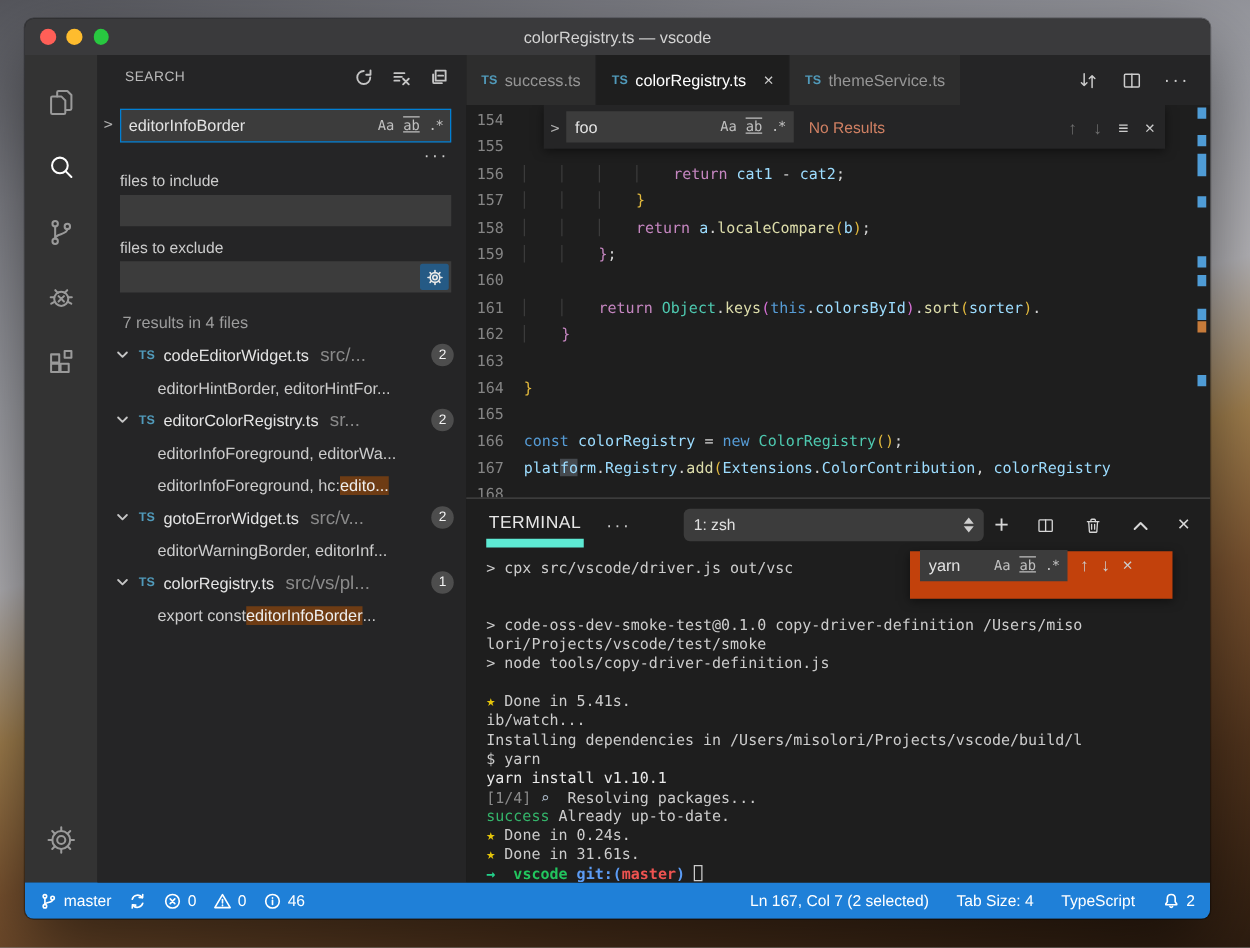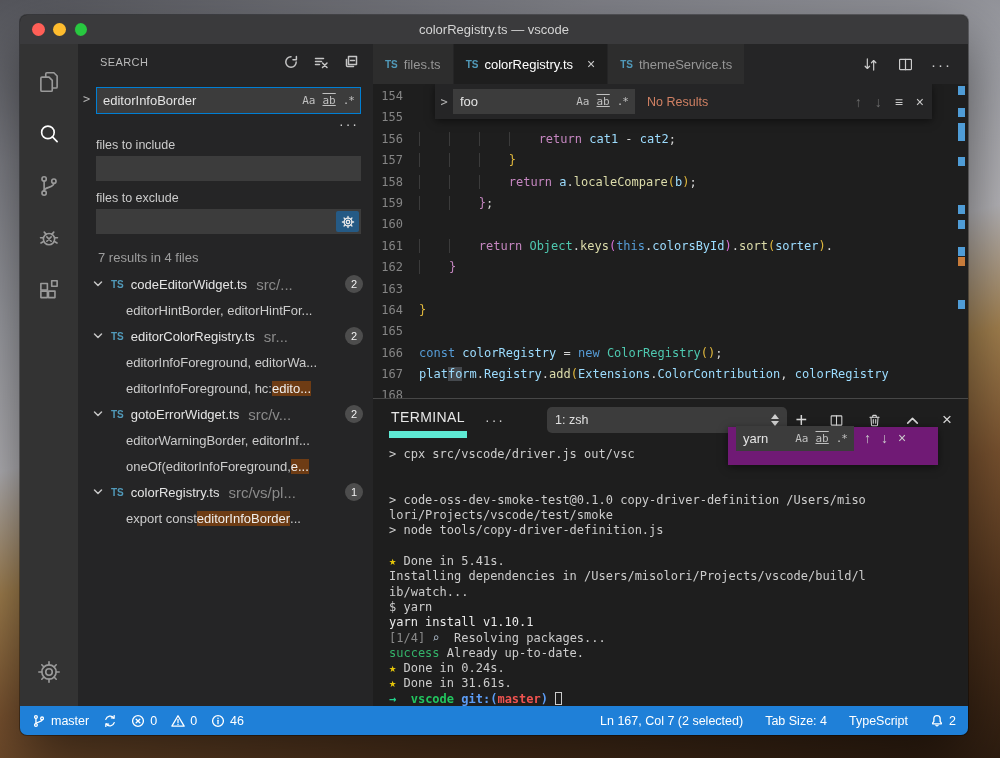--- a/index.html
+++ b/index.html
@@ -127,21 +127,21 @@
   .term-acts .plus { font-size:20px; font-weight:300; line-height:16px; }
   .term-acts .closex { font-size:17px; }
   .term-body { padding:6px 0 0 16px; font-family:"DejaVu Sans Mono",monospace; font-size:12px; }
   .tline { height:15.3px; line-height:15.3px; white-space:pre; }
   .t-df{color:#cccccc}.t-dim{color:#8a8a8a}.t-grn{color:#34b46a}
   .t-b{color:#eaeaea;font-weight:normal}.t-cyan{color:#22c55e;font-weight:bold}
   .t-red{color:#ef5350;font-weight:bold}.t-blue{color:#5c9cf5;font-weight:bold}
   .t-star{color:#e5c50a}.t-grnb{color:#23d18b;font-weight:bold}.t-mag{color:#a9b7c6}
   .t-cur{display:inline-block;width:7px;height:13px;border:1px solid #cccccc;vertical-align:-2px}
   
-  .tfind { position:absolute; left:355px; top:28px; width:210px; height:38px; background:#701a75;
+  .tfind { position:absolute; left:355px; top:42px; width:210px; height:38px; background:#c2410c;
     box-shadow:0 2px 8px rgba(0,0,0,.5); display:flex; align-items:center; gap:10px;
     padding:0 10px 16px 8px; z-index:6; font-family:"Liberation Sans",sans-serif; }
   .tfind .boxinput { width:118px; height:25px; flex:none; }
   .tfind .flit { font-size:14px; }
   
   .statusbar { height:29px; background:#1f80d8; flex:none; display:flex; align-items:center;
     color:#ffffff; font-size:12.5px; padding:0 12px; }
   .st-item { display:flex; align-items:center; gap:5px; margin-right:14px; }
   .st-item svg { width:14px; height:14px; }
   .st-right { margin-left:auto; display:flex; align-items:center; }
@@ -373,24 +373,20 @@
               <use href="#i-chevdown"></use>
             </svg>
             <span class="ts">TS</span>
             <span class="fname">gotoErrorWidget.ts</span>
             <span class="fpath">src/v...</span>
             <span class="badge">2</span>
           </div>
           <div class="trow match">
             <span>editorWarningBorder, editorInf...</span>
           </div>
-          <div class="trow match">
-            <span>oneOf(editorInfoForeground, </span>
-            <span class="hl">e...</span>
-          </div>
           <div class="trow file">
             <svg class="ic chev">
               <use href="#i-chevdown"></use>
             </svg>
             <span class="ts">TS</span>
             <span class="fname">colorRegistry.ts</span>
             <span class="fpath">src/vs/pl...</span>
             <span class="badge">1</span>
           </div>
           <div class="trow match">
@@ -398,21 +394,21 @@
             <span class="hl">editorInfoBorder</span>
             <span> ...</span>
           </div>
         </div>
     </div>
 
     <div class="editor-region">
       <div class="tabbar" id="tabbar">
           <div class="tab">
             <span class="ts">TS</span>
-            <span>files.ts</span>
+            <span>success.ts</span>
           </div>
           <div class="tab active">
             <span class="ts">TS</span>
             <span>colorRegistry.ts</span>
             <span class="closex">×</span>
           </div>
           <div class="tab">
             <span class="ts">TS</span>
             <span>themeService.ts</span>
           </div>
@@ -517,22 +513,22 @@
         </div>
         <div class="term-body" id="termbody">
             <div class="tline"><span class="t-df">&gt; cpx src/vscode/driver.js out/vsc</span></div>
             <div class="tline"></div>
             <div class="tline"></div>
             <div class="tline"><span class="t-df">&gt; code-oss-dev-smoke-test@0.1.0 copy-driver-definition /Users/miso</span></div>
             <div class="tline"><span class="t-df">lori/Projects/vscode/test/smoke</span></div>
             <div class="tline"><span class="t-df">&gt; node tools/copy-driver-definition.js</span></div>
             <div class="tline"></div>
             <div class="tline"><span class="t-star">★</span><span class="t-df"> Done in 5.41s.</span></div>
+            <div class="tline"><span class="t-df">ib/watch...</span></div>
             <div class="tline"><span class="t-df">Installing dependencies in /Users/misolori/Projects/vscode/build/l</span></div>
-            <div class="tline"><span class="t-df">ib/watch...</span></div>
             <div class="tline"><span class="t-df">$ yarn</span></div>
             <div class="tline"><span class="t-b">yarn install v1.10.1</span></div>
             <div class="tline"><span class="t-dim">[1/4]</span><span class="t-df"> </span><span class="t-mag">⌕</span><span class="t-df">  Resolving packages...</span></div>
             <div class="tline"><span class="t-grn">success</span><span class="t-df"> Already up-to-date.</span></div>
             <div class="tline"><span class="t-star">★</span><span class="t-df"> Done in 0.24s.</span></div>
             <div class="tline"><span class="t-star">★</span><span class="t-df"> Done in 31.61s.</span></div>
             <div class="tline"><span class="t-grnb">→</span><span class="t-df">  </span><span class="t-cyan">vscode</span><span class="t-df"> </span><span class="t-blue">git:(</span><span class="t-red">master</span><span class="t-blue">)</span><span class="t-df"> </span><span class="t-cur"></span></div>
           </div>
       </div>
     </div>

